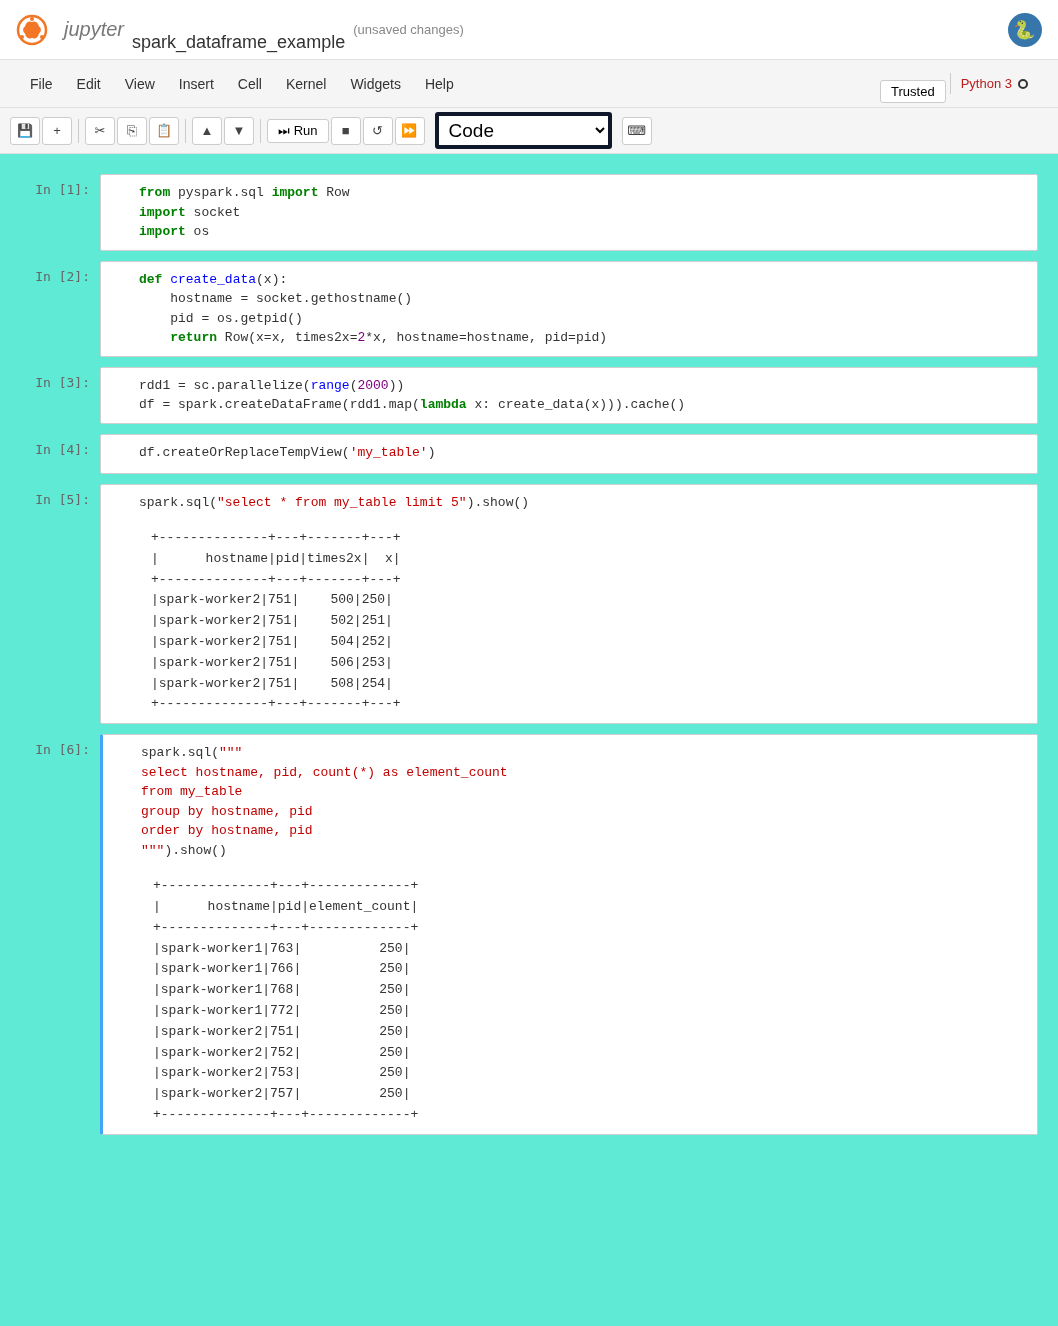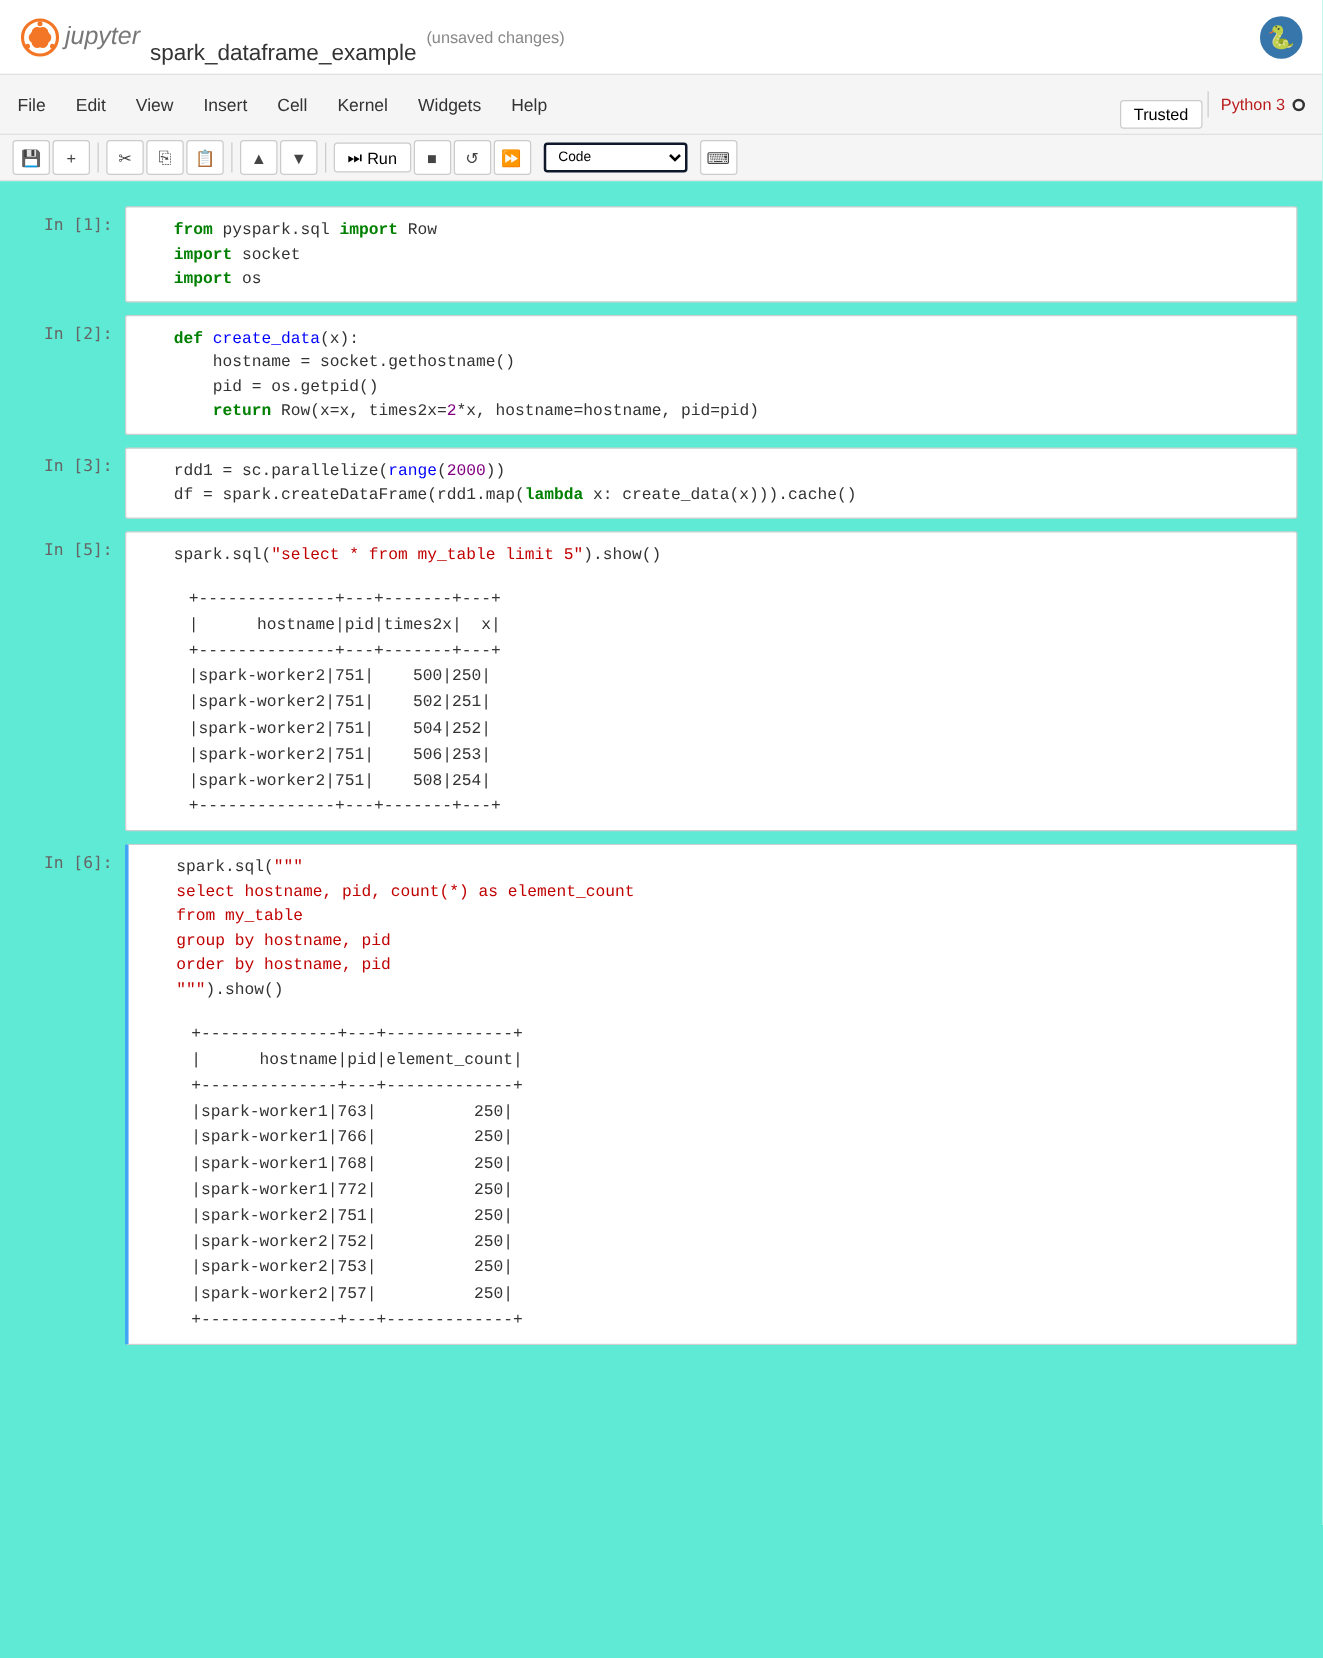--- a/index.html
+++ b/index.html
@@ -15,21 +15,21 @@
       display: flex;
       align-items: center;
       padding: 6px 16px;
       background: #fff;
       border-bottom: 1px solid #e0e0e0;
       gap: 8px;
     }
     #jupyter-logo {
       display: flex;
       align-items: center;
-      gap: 4px;
+      gap: 16px;
     }
     .jupyter-icon {
       width: 32px;
       height: 32px;
     }
     #notebook-title {
       font-size: 18px;
       font-weight: 500;
       color: #333;
       margin-top: 26px;
@@ -48,21 +48,21 @@
       align-items: center;
       justify-content: center;
       color: #fff;
       font-size: 18px;
     }
 
     
     #menu-bar {
       display: flex;
       align-items: center;
-      padding: 4px 4px;
+      padding: 4px 20px;
       background: #f5f5f5;
       border-bottom: 1px solid #e0e0e0;
       gap: 4px;
     }
     .menu-item {
       padding: 4px 10px;
       cursor: pointer;
       border-radius: 3px;
       font-size: 14px;
       color: #333;
@@ -128,24 +128,24 @@
       gap: 4px;
       padding: 3px 10px;
       border: 1px solid #ccc;
       background: #fff;
       border-radius: 3px;
       cursor: pointer;
       font-size: 13px;
     }
     #cell-type-select {
       padding: 3px 6px;
-      border: 2px solid #0f172a;
-      border-radius: 3px;
-      background: #fff;
-      font-size: 11px;
+      border: 4px solid #0f172a;
+      border-radius: 3px;
+      background: #fff;
+      font-size: 19px;
       cursor: pointer;
       margin-left: 8px;
     }
     #keyboard-btn {
       width: 30px;
       height: 28px;
       border: 1px solid #ccc;
       background: #fff;
       border-radius: 3px;
       cursor: pointer;
@@ -302,20 +302,26 @@
   </div>
 
   <div class="cell">
     <div class="cell-left">In [3]:</div>
     <div class="cell-content">
       <div class="cell-input">rdd1 = sc.parallelize(<span class="fn">range</span>(<span class="num">2000</span>))
 df = spark.createDataFrame(rdd1.map(<span class="kw2">lambda</span> x: create_data(x))).cache()</div>
     </div>
   </div>
 
+  <div class="cell">
+    <div class="cell-left">In [4]:</div>
+    <div class="cell-content">
+      <div class="cell-input">df.createOrReplaceTempView(<span class="str">'my_table'</span>)</div>
+    </div>
+  </div>
 
   <div class="cell">
     <div class="cell-left">In [5]:</div>
     <div class="cell-content">
       <div class="cell-input">spark.sql(<span class="str">"select * from my_table limit 5"</span>).show()</div>
       <div class="output-table">+--------------+---+-------+---+
 |      hostname|pid|times2x|  x|
 +--------------+---+-------+---+
 |spark-worker2|751|    500|250|
 |spark-worker2|751|    502|251|

